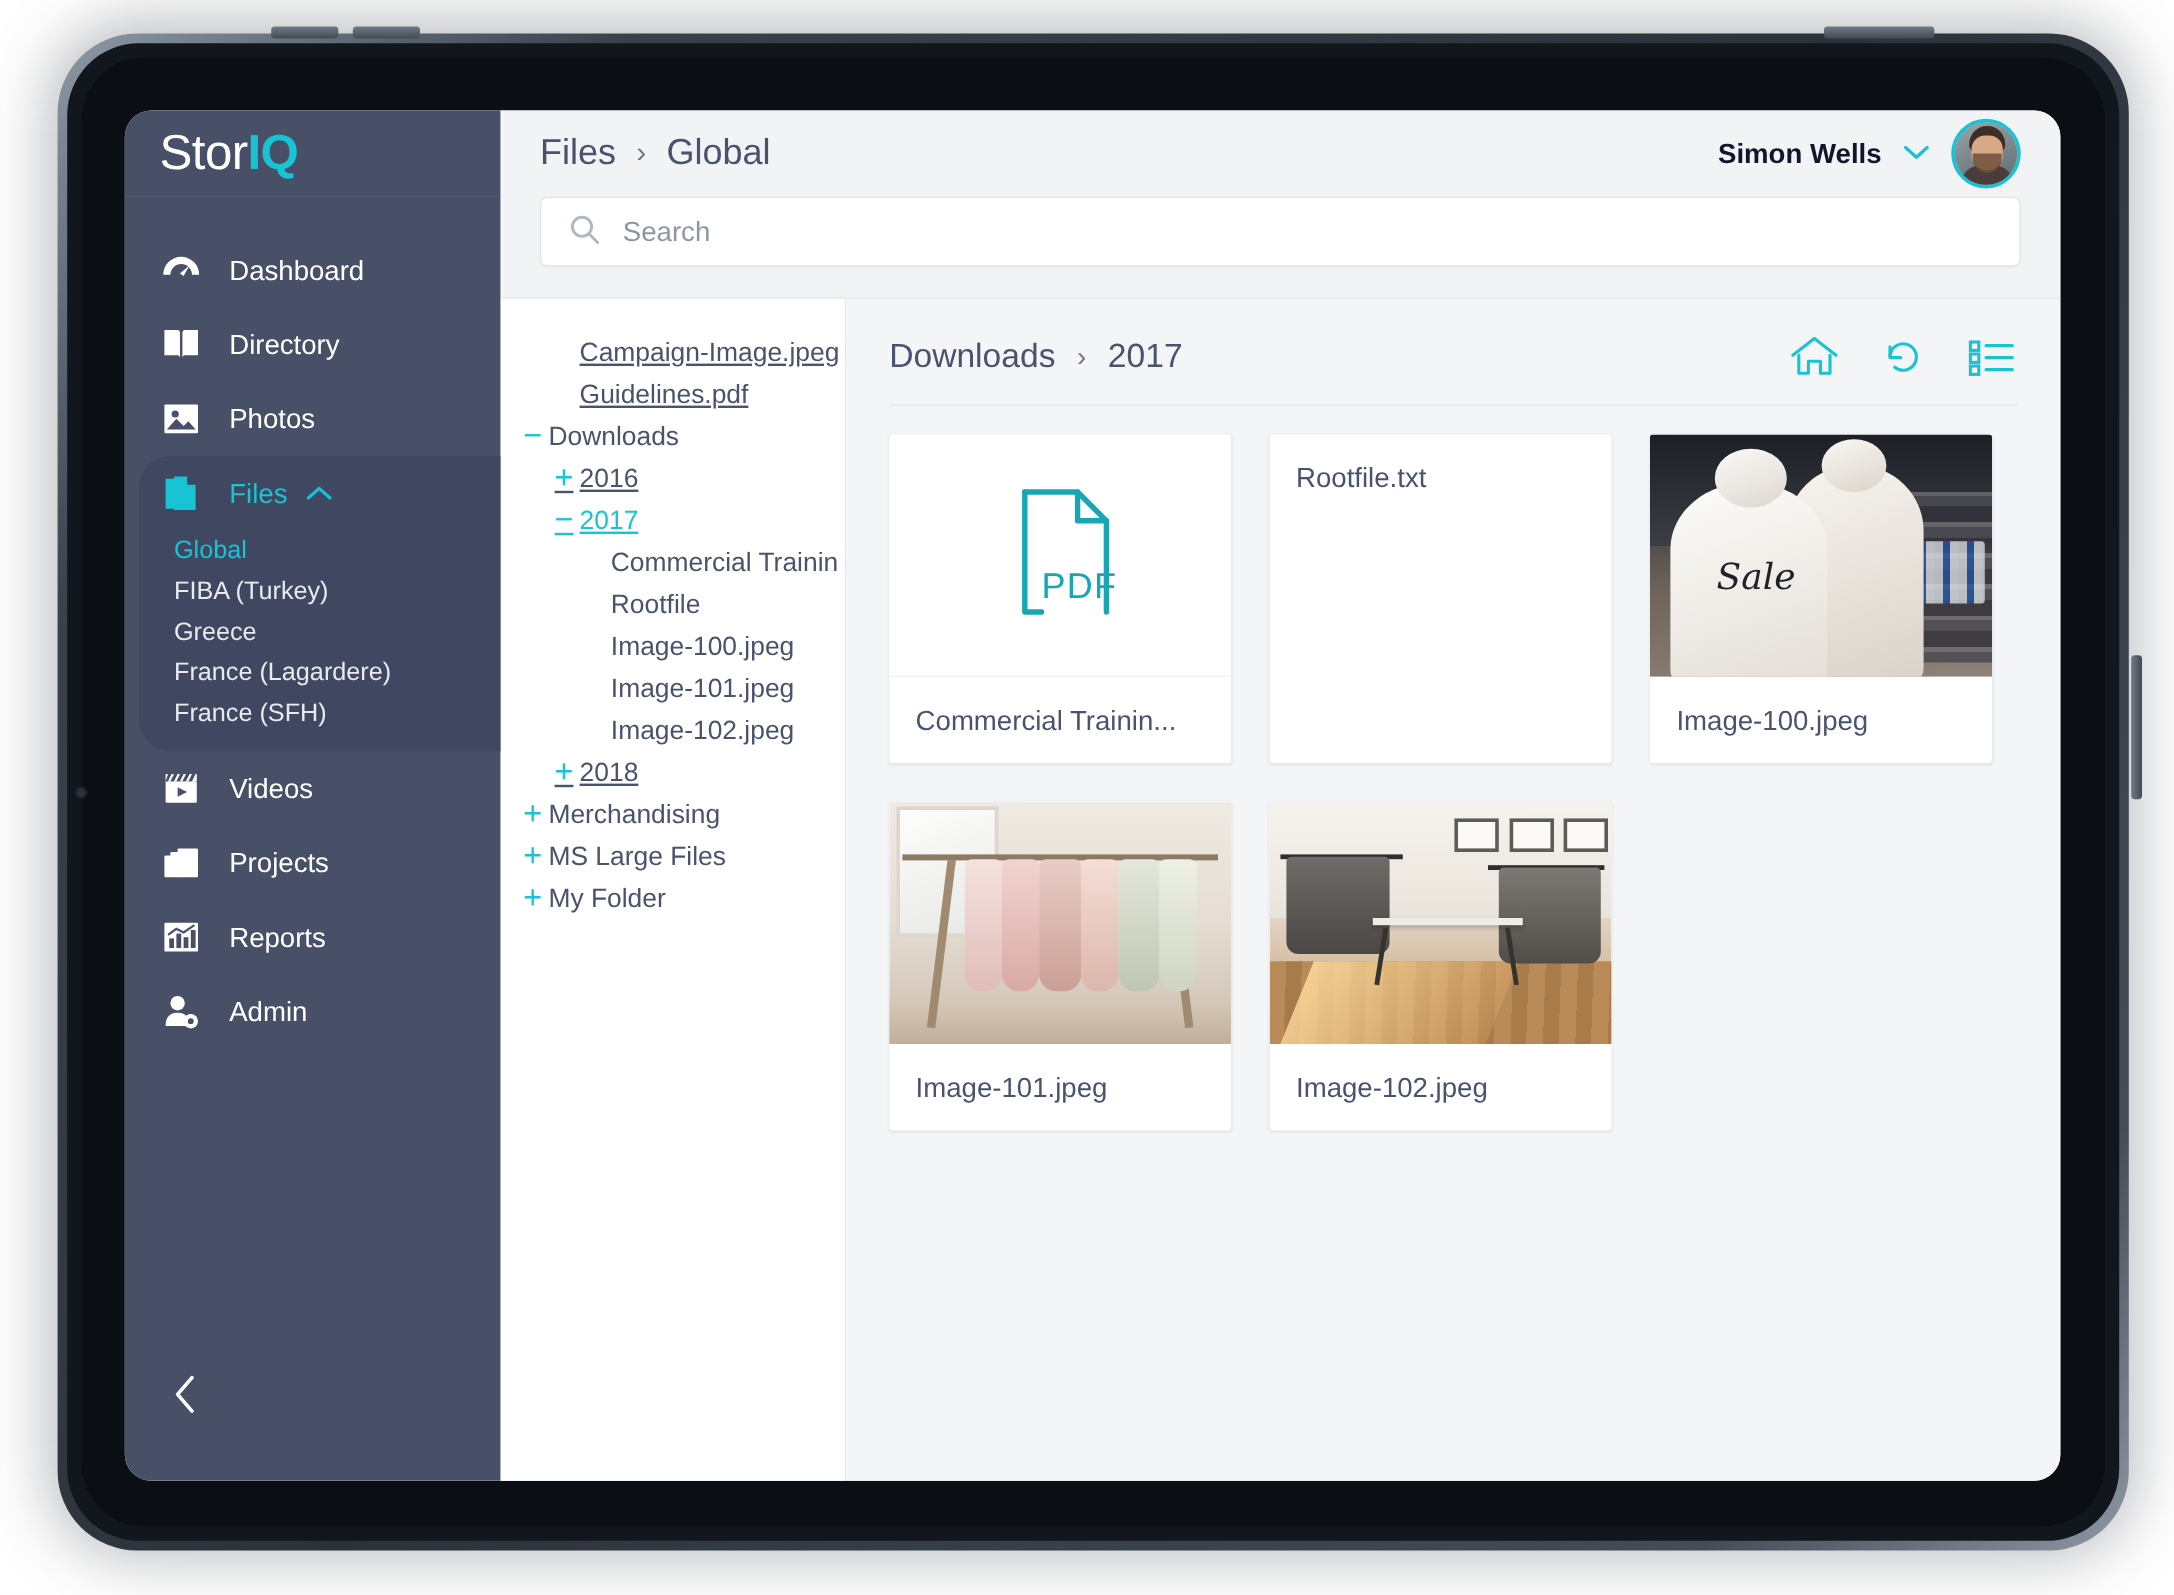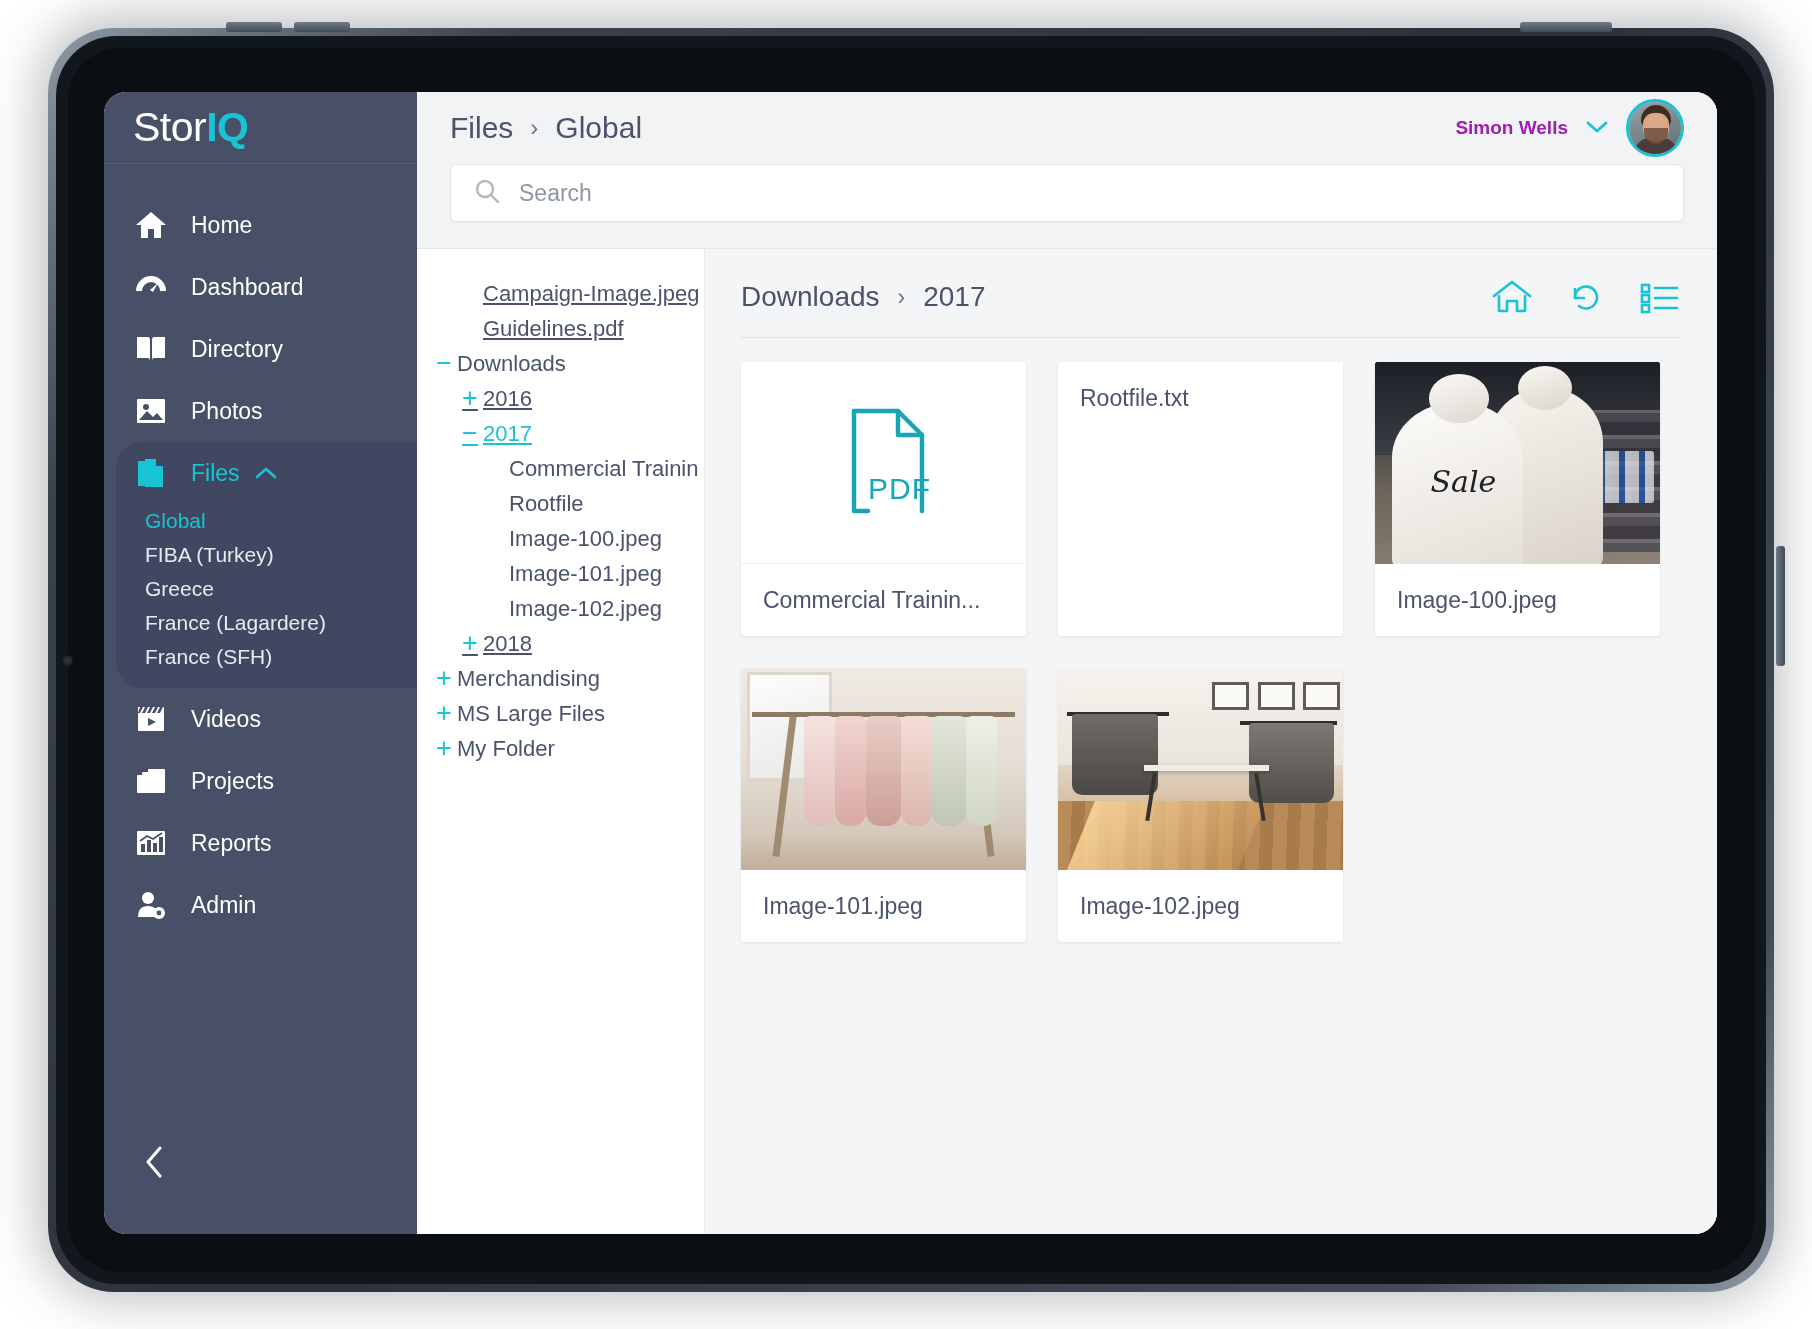--- a/index.html
+++ b/index.html
@@ -203,21 +203,21 @@
     font-weight: 400;
   }
   .crumb-sep { color: #6c768c; font-size: 24px; }
   .topbar-spacer { flex: 1; }
   .user {
     display: flex;
     align-items: center;
     gap: 16px;
     cursor: pointer;
   }
-  .user-name { color: #a21caf; font-size: 19px; font-weight: 700; }
+  .user-name { color: #0f172a; font-size: 23px; font-weight: 700; }
   .avatar {
     width: 58px; height: 58px;
     border-radius: 50%;
     border: 3px solid #18c3d4;
     overflow: hidden;
     position: relative;
     background: #cfc3b5;
   }
   .av-bg  { position:absolute; inset:0; background: linear-gradient(160deg,#9aa7ad 0%,#7f8d93 40%,#5e6b70 100%); }
   .av-hair{ position:absolute; left:12px; top:3px; width:30px; height:21px; border-radius:16px 16px 5px 5px; background:#3d2f24; }
@@ -434,28 +434,20 @@
   <div class="screen">
 
     <aside class="sidebar">
 
       <div class="brand">
         <div class="brand-text"><span>Stor</span><span class="iq">IQ</span></div>
       </div>
 
       <nav class="nav">
 
-        <div class="nav-item">
-          <span class="nav-ico">
-            <svg width="32" height="30" viewBox="0 0 32 30" fill="#fff">
-              <path d="M16 2 L31 15 H26 V28 H19 V19 H13 V28 H6 V15 H1 Z"></path>
-            </svg>
-          </span>
-          <span>Home</span>
-        </div>
 
         <div class="nav-item">
           <span class="nav-ico">
             <svg width="32" height="26" viewBox="0 0 32 26" fill="#fff">
               <path d="M16 2 A15 15 0 0 1 31 17 H25 A9 9 0 0 0 7 17 H1 A15 15 0 0 1 16 2 Z"></path>
               <path d="M15 16 L23 9 L18 18 Z"></path>
             </svg>
           </span>
           <span>Dashboard</span>
         </div>

